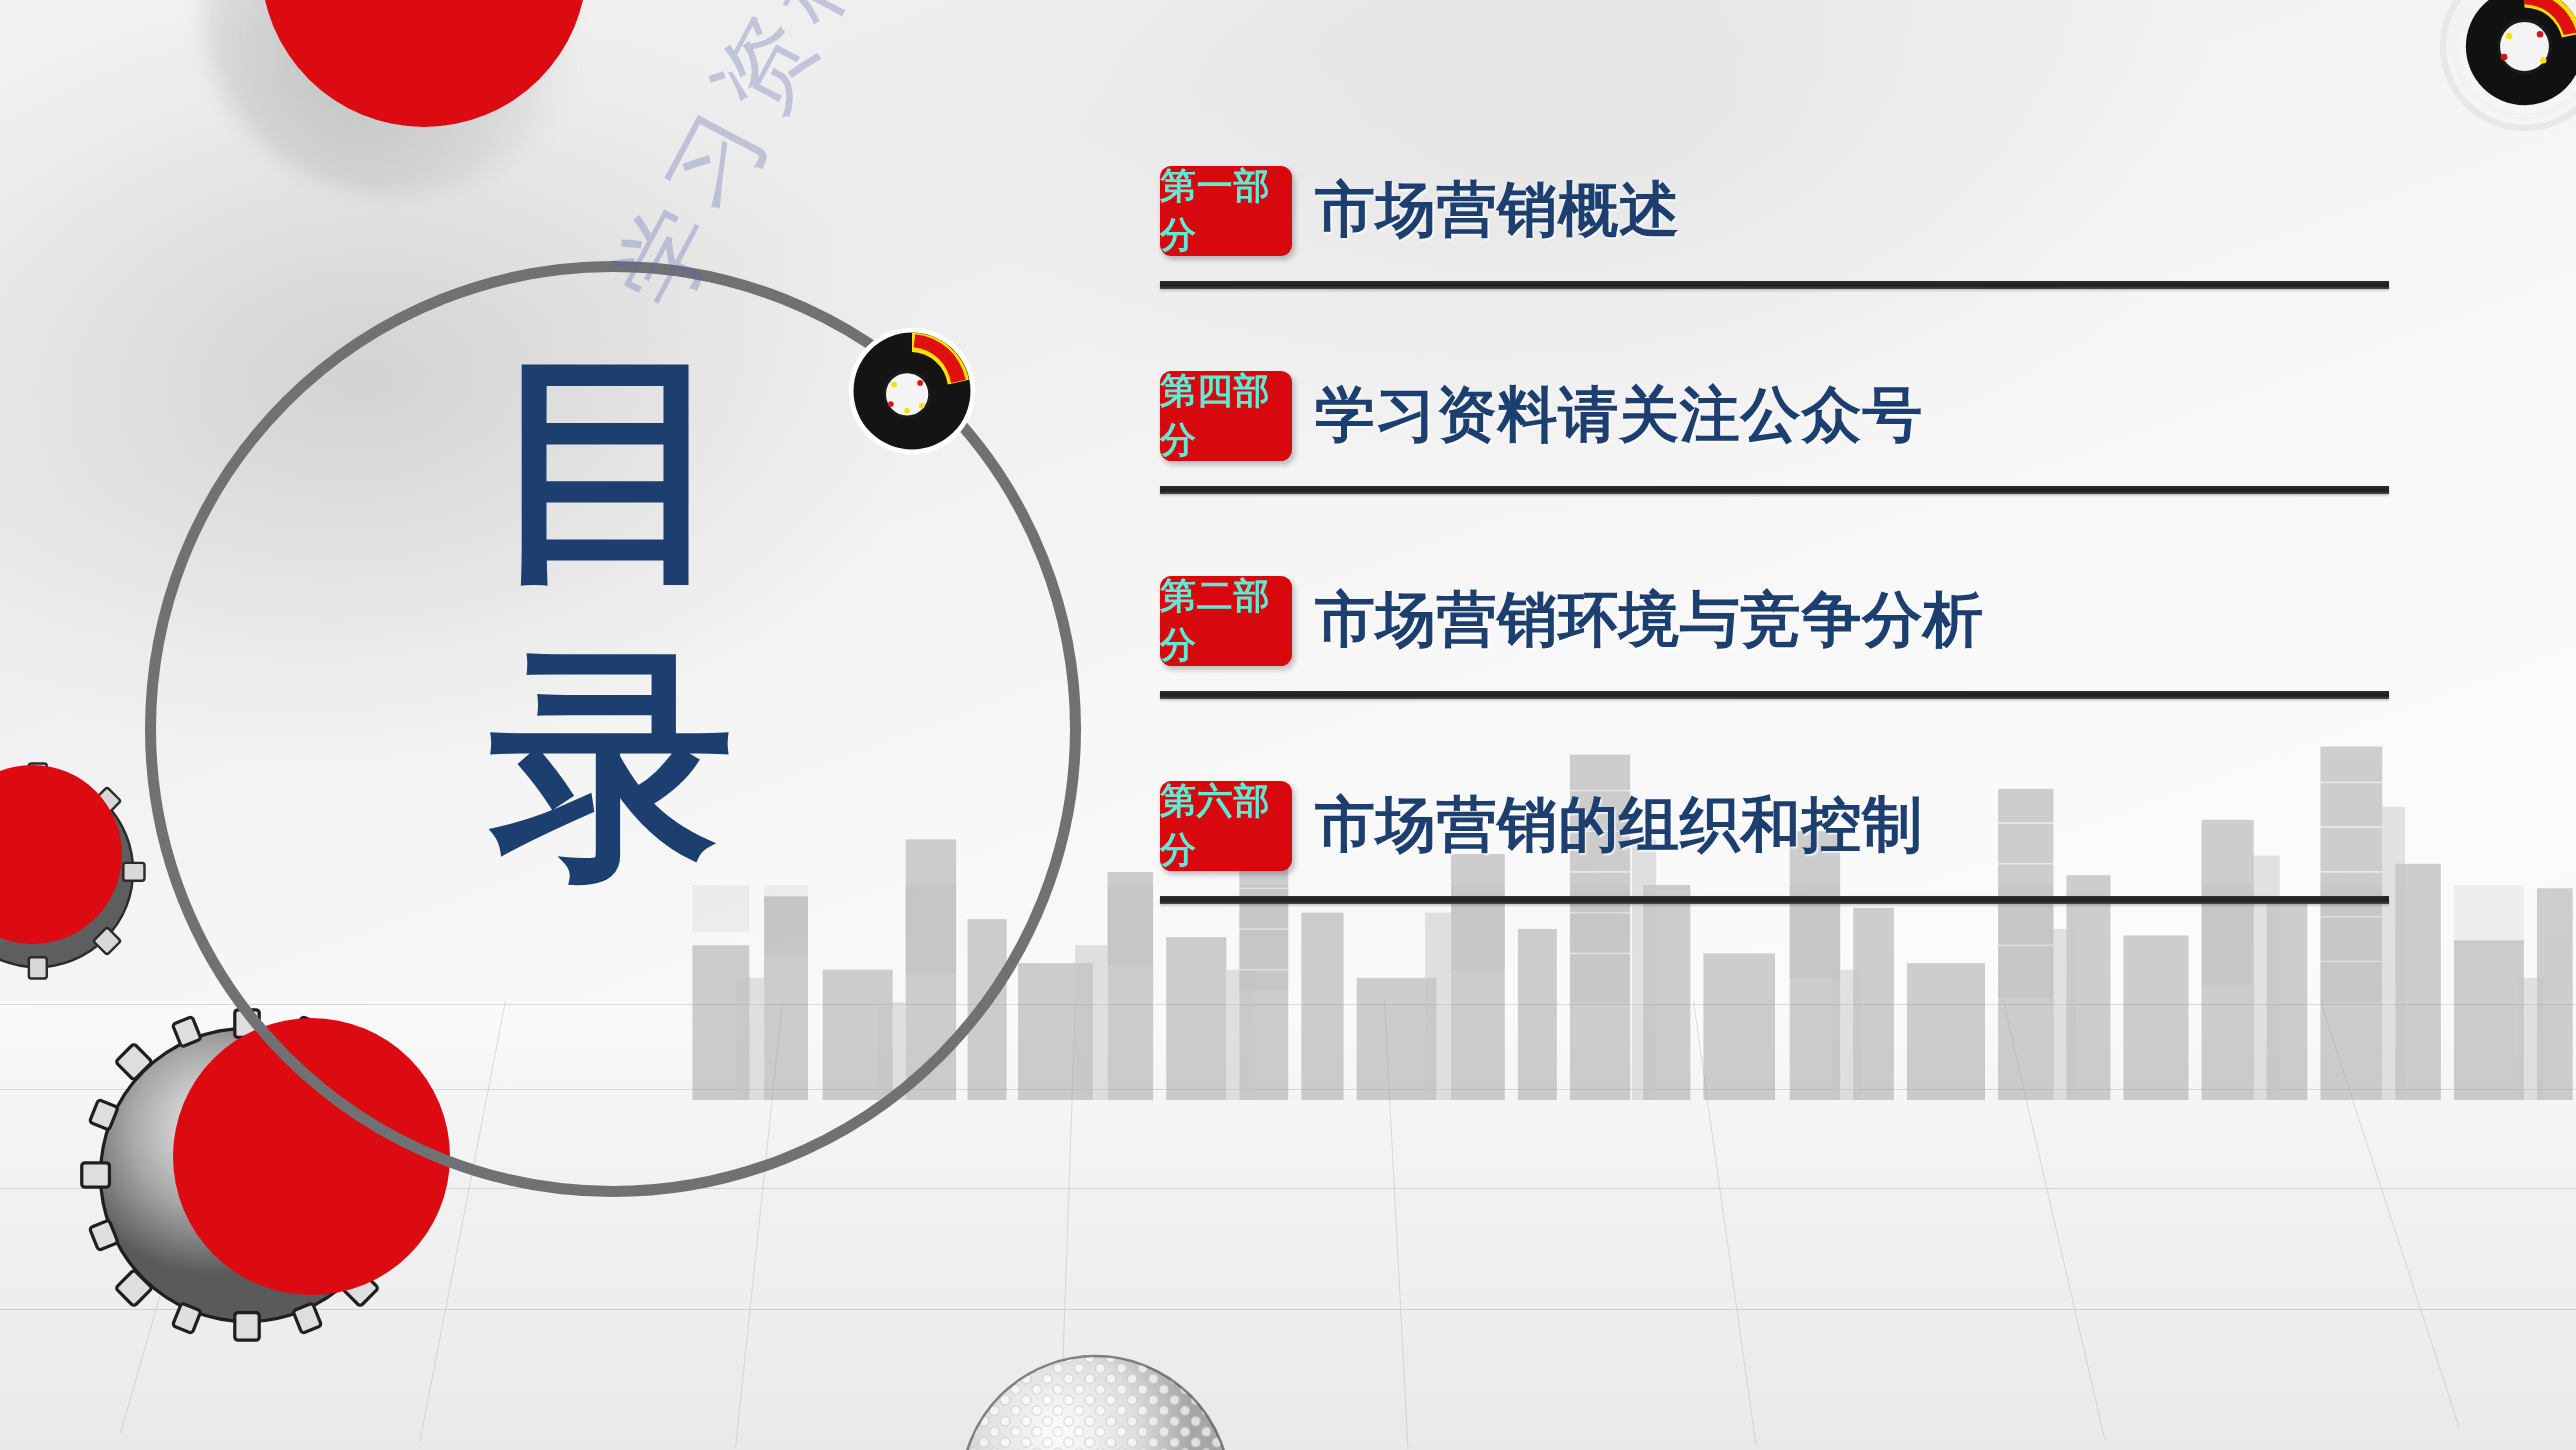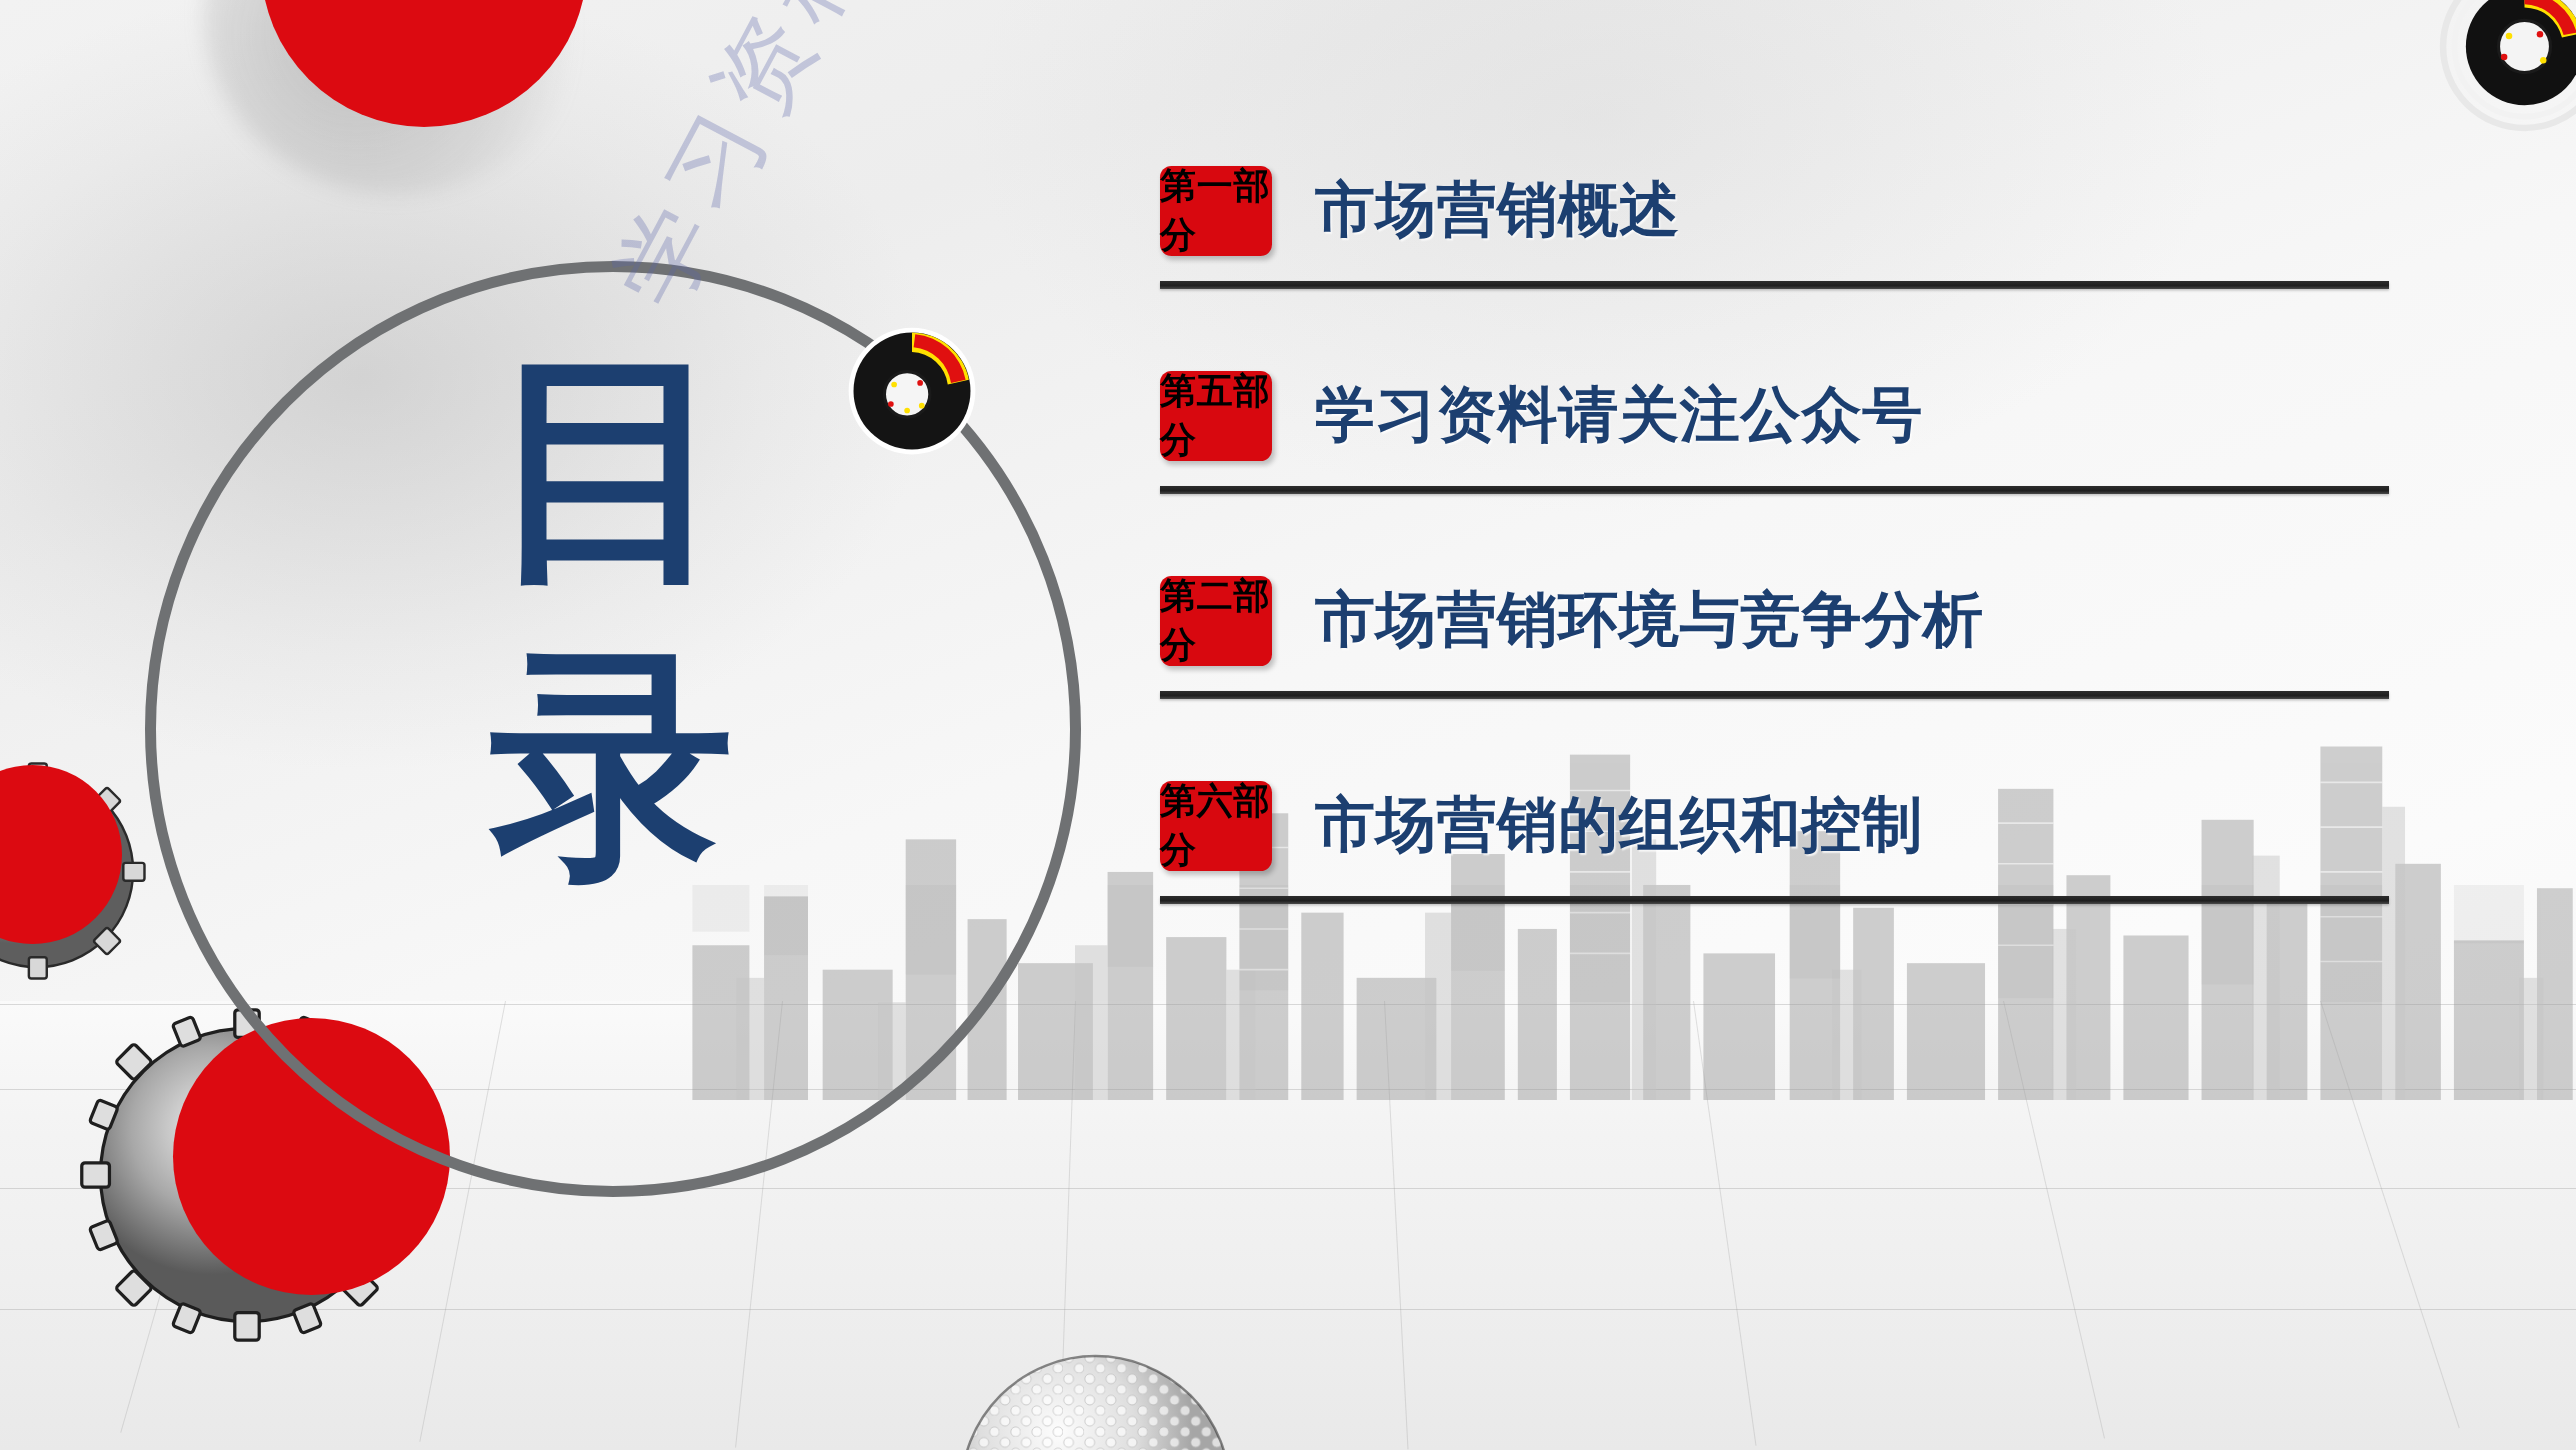--- a/index.html
+++ b/index.html
@@ -168,25 +168,25 @@
     width: 1229px;
   }
   .toc-item {
     position: relative;
     height: 205px;
   }
   .badge {
     position: absolute;
     left: 0;
     top: 4.9px;
-    width: 112px;
+    width: 132px;
     height: 90px;
     background: #d8080f;
     border-radius: 11.4px;
-    color: #000000;
+    color: #5eead4;
     font-size: 36px;
     font-weight: 700;
     display: flex;
     align-items: center;
     justify-content: center;
     letter-spacing: 0.8px;
     box-shadow: 2.4px 3.3px 5.7px rgba(0,0,0,0.22);
     font-family: "DejaVu Sans", "Liberation Sans", sans-serif;
   }
   .item-text {
@@ -462,21 +462,21 @@
   <div class="toc-list">
 
     <div class="toc-item">
       <div class="badge">第一部分</div>
       <div class="item-text">市场营销概述</div>
       <div class="divider"></div>
     </div>
 
 
     <div class="toc-item">
-      <div class="badge">第五部分</div>
+      <div class="badge">第四部分</div>
       <div class="item-text">学习资料请关注公众号</div>
       <div class="divider"></div>
     </div>
 
     <div class="toc-item">
       <div class="badge">第二部分</div>
       <div class="item-text">市场营销环境与竞争分析</div>
       <div class="divider"></div>
     </div>
 

